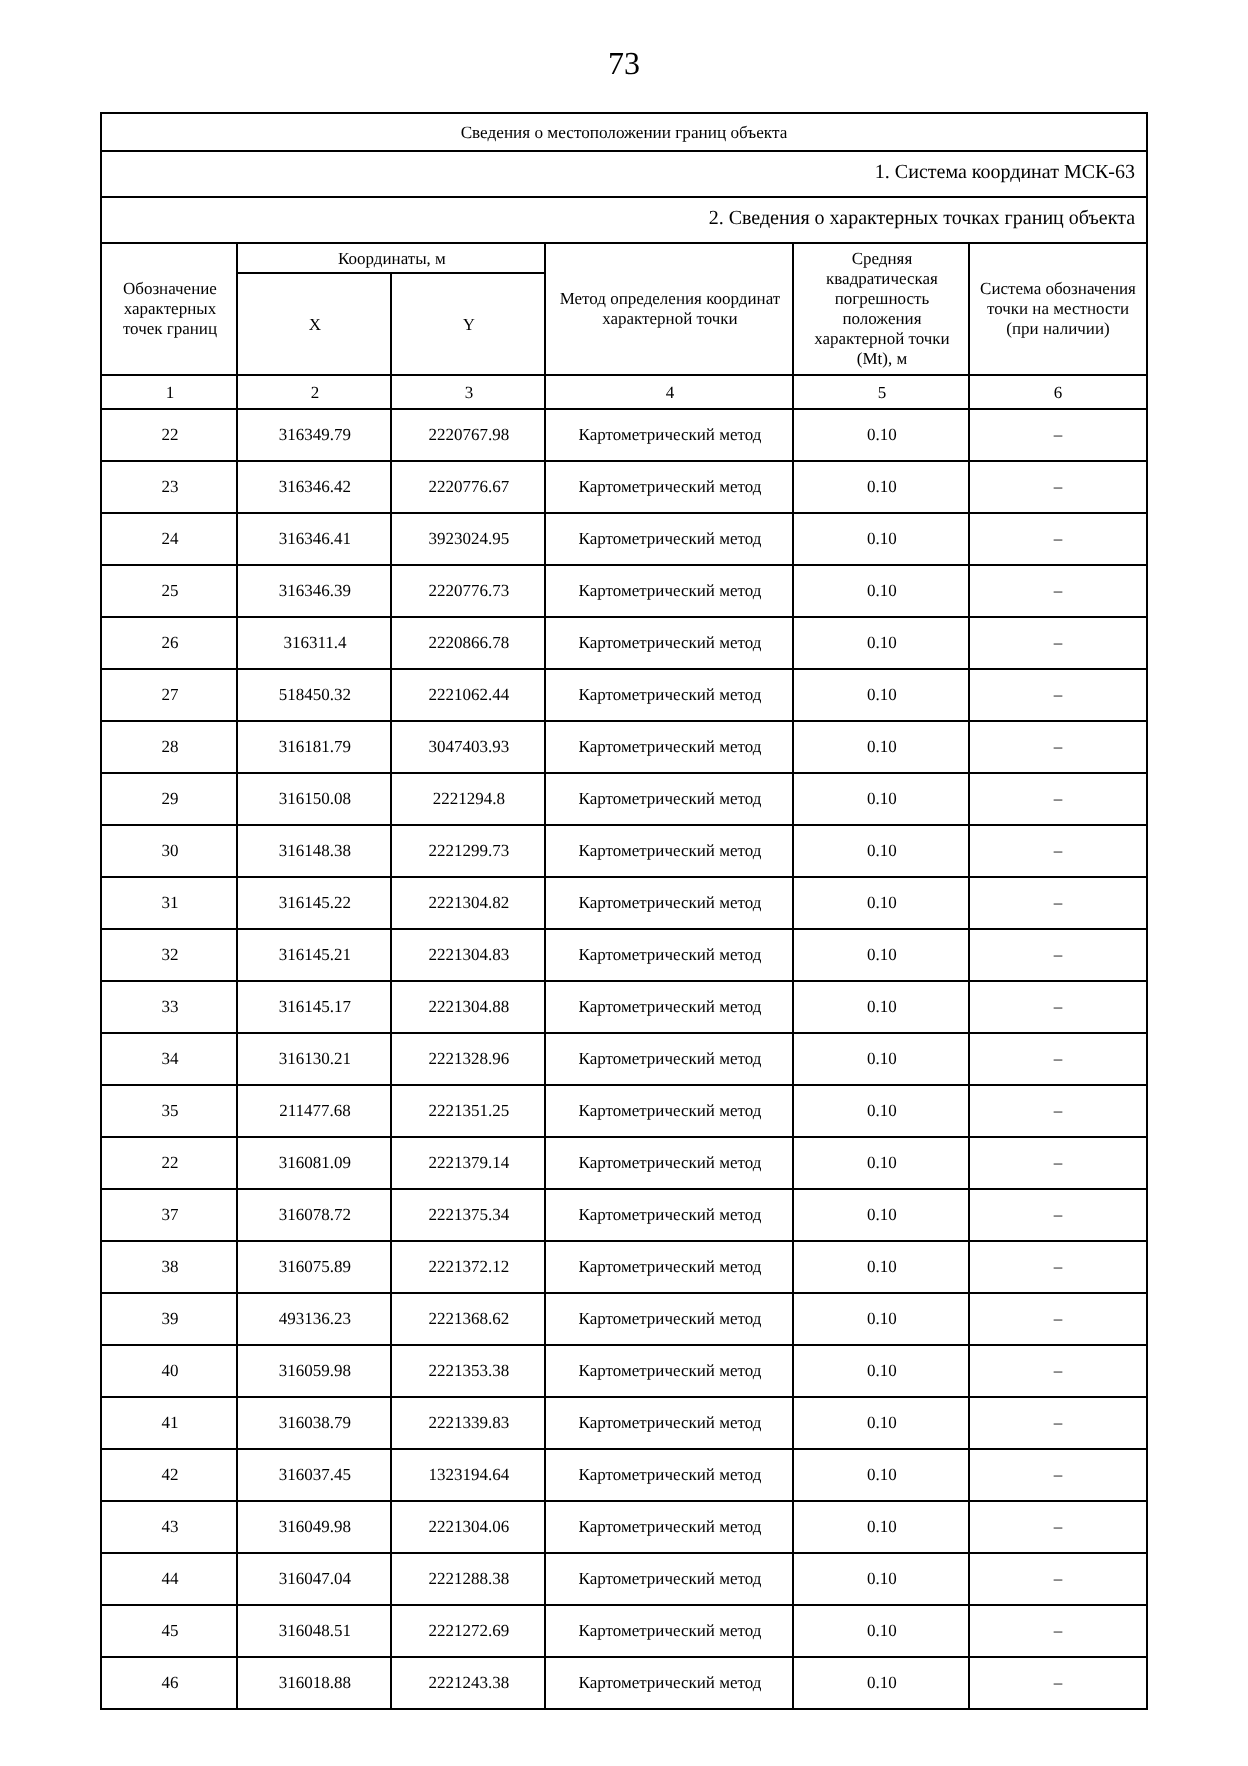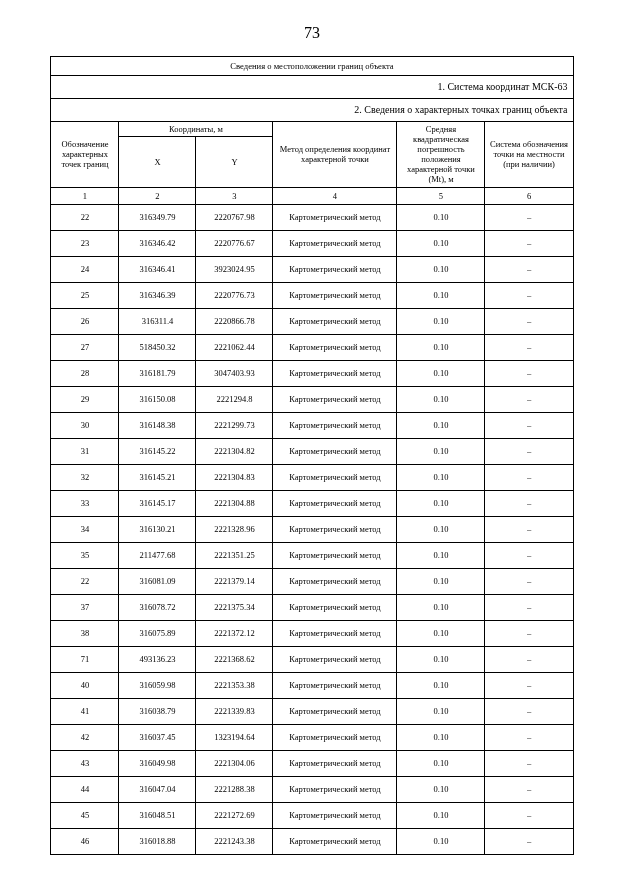--- a/index.html
+++ b/index.html
@@ -248,21 +248,21 @@
       </tr>
       <tr class="data-row">
         <td>38</td>
         <td>316075.89</td>
         <td>2221372.12</td>
         <td class="method-cell">Картометрический метод</td>
         <td>0.10</td>
         <td>–</td>
       </tr>
       <tr class="data-row">
-        <td>71</td>
+        <td>39</td>
         <td>493136.23</td>
         <td>2221368.62</td>
         <td class="method-cell">Картометрический метод</td>
         <td>0.10</td>
         <td>–</td>
       </tr>
       <tr class="data-row">
         <td>40</td>
         <td>316059.98</td>
         <td>2221353.38</td>

